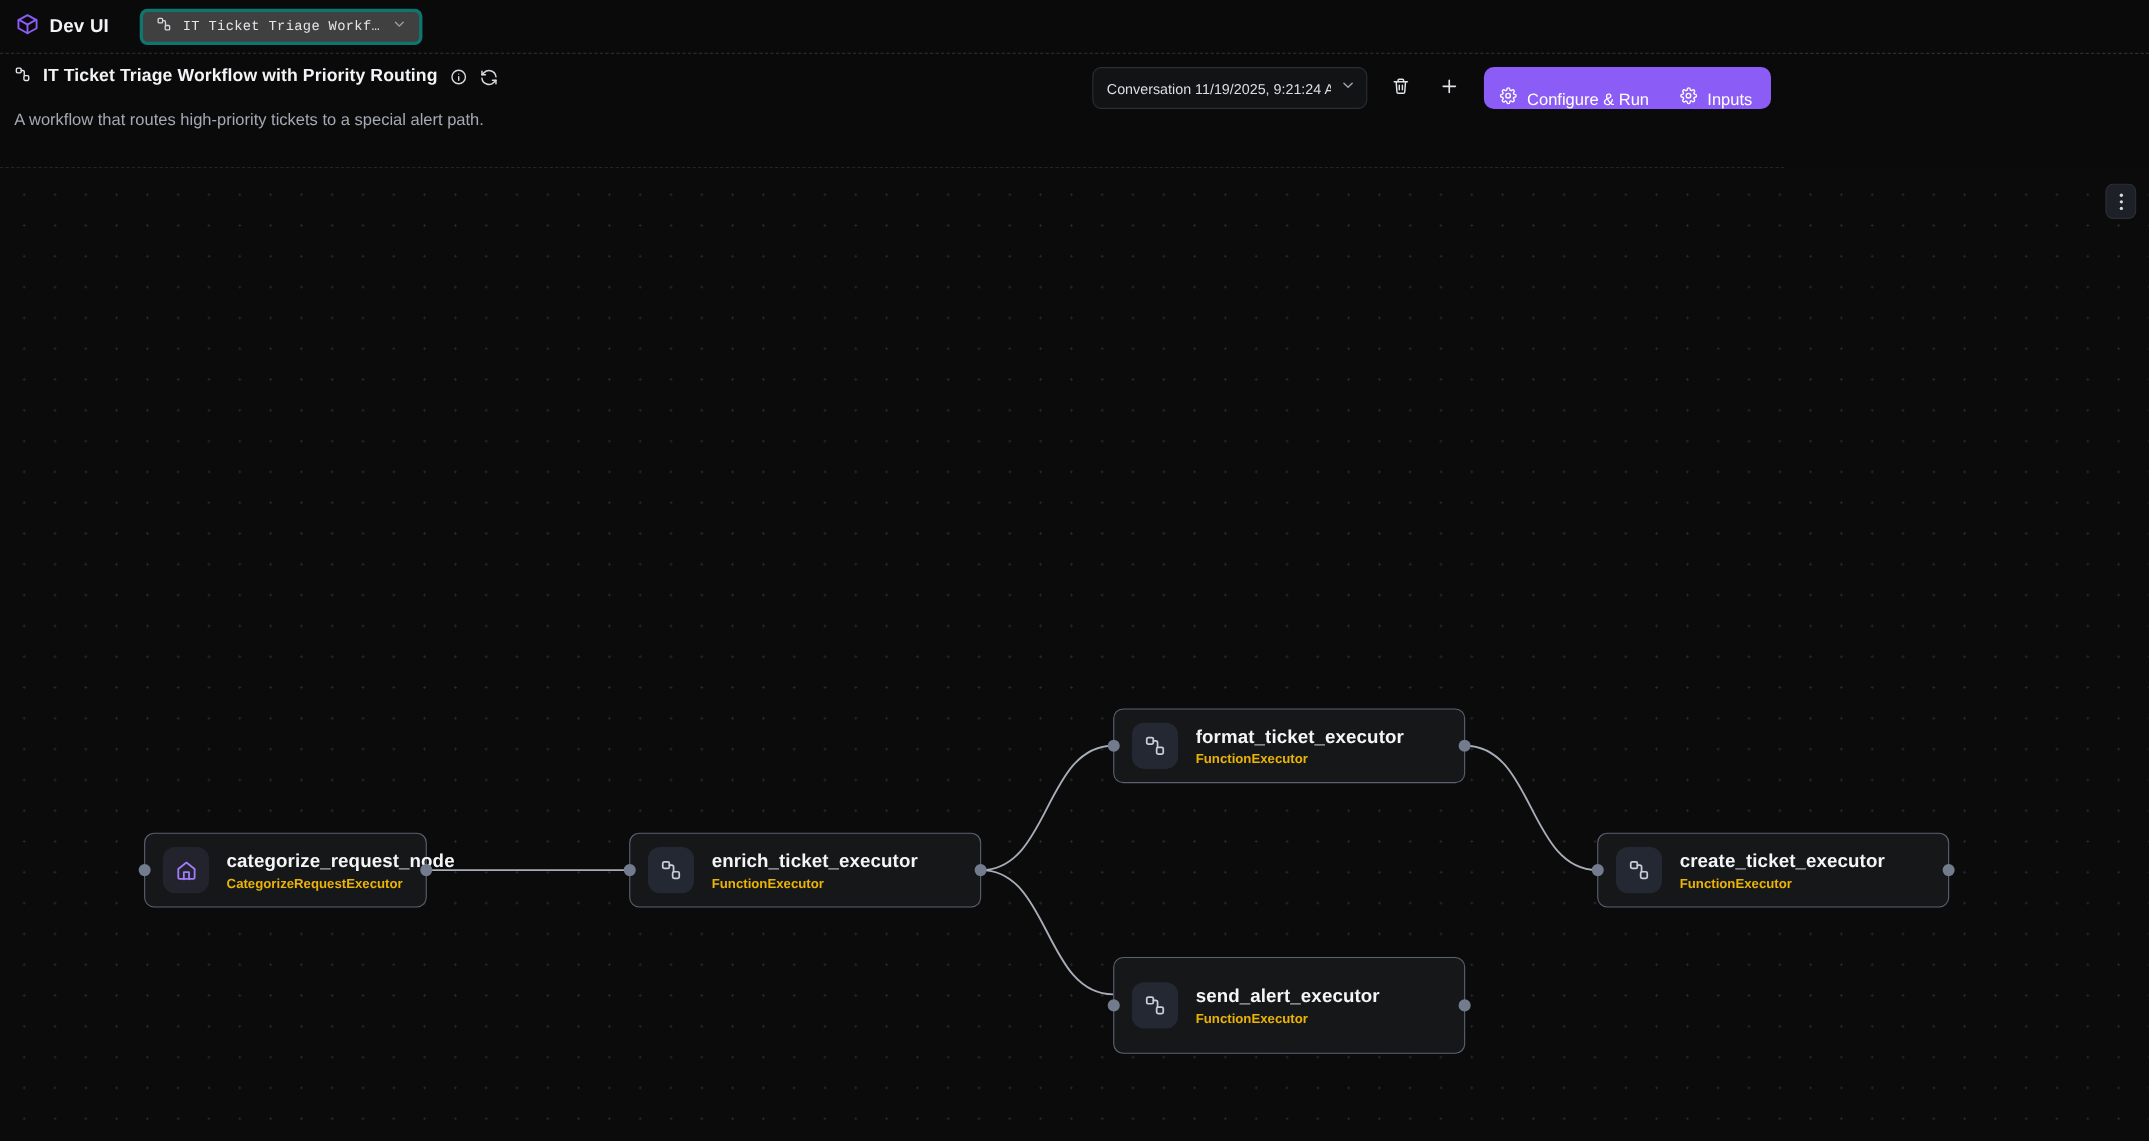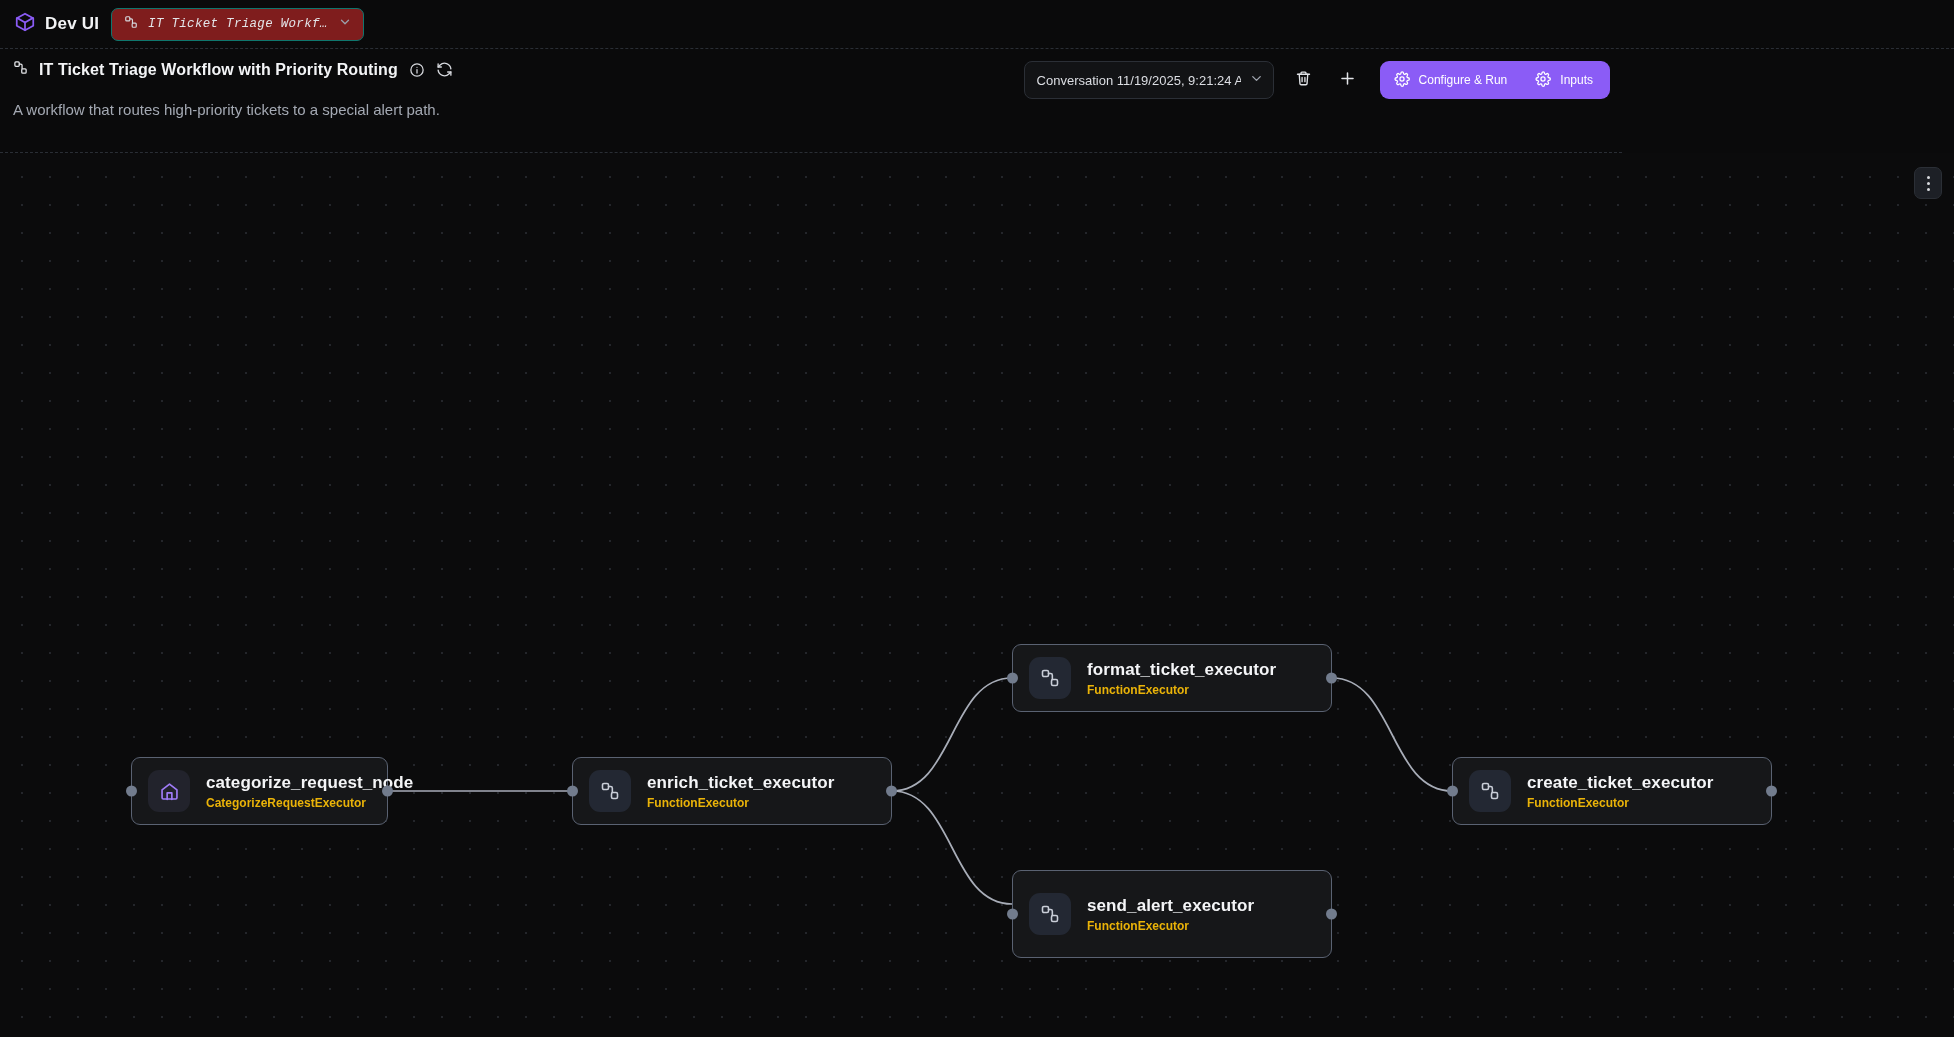--- a/index.html
+++ b/index.html
@@ -17,46 +17,45 @@
   #topbar {
     position: absolute;
     top: 0; left: 0;
     width: 1954px;
     height: 49px;
     background: #0a0a0b;
     border-bottom: 1px dashed #2a2e35;
     display: flex;
     align-items: center;
     padding-left: 14px;
-    gap: 12px;
+    gap: 28px;
   }
 
   #brand {
     display: flex;
     align-items: center;
     gap: 9px;
   }
   #brand-label {
     font-size: 17px;
     font-weight: bold;
     color: #f2f3f5;
     letter-spacing: .2px;
   }
 
   #wf-select {
     display: flex;
     align-items: center;
     gap: 10px;
     height: 33px;
     padding: 0 11px 0 12px;
-    border: 1px solid #0f766e;
+    border: 3px solid #0f766e;
     border-radius: 7px;
-    background: #7f1d1d;
-    cursor: pointer;
-    font-style: italic;
+    background: #404040;
+    cursor: pointer;
   }
   #wf-select-label {
     font-family: "Liberation Mono", monospace;
     font-size: 12.5px;
     color: #e3e5e9;
     letter-spacing: .3px;
     white-space: nowrap;
   }
 
   
@@ -145,27 +144,27 @@
     margin-left: 12px;
     display: flex;
     align-items: center;
     height: 38px;
     background: #8b5cf6;
     border-radius: 9px;
     overflow: hidden;
   }
   .run-seg {
     display: flex;
-    align-items: center;
+    align-items: flex-end;
     gap: 9px;
     height: 38px;
     padding: 0 14px;
     cursor: pointer;
     color: #ffffff;
-    font-size: 12px;
+    font-size: 15px;
     white-space: nowrap;
   }
   #inputs-seg { padding-right: 17px; }
 
   
   #canvas {
     position: absolute;
     top: 153px; left: 0;
     width: 1954px;
     height: 884px;

